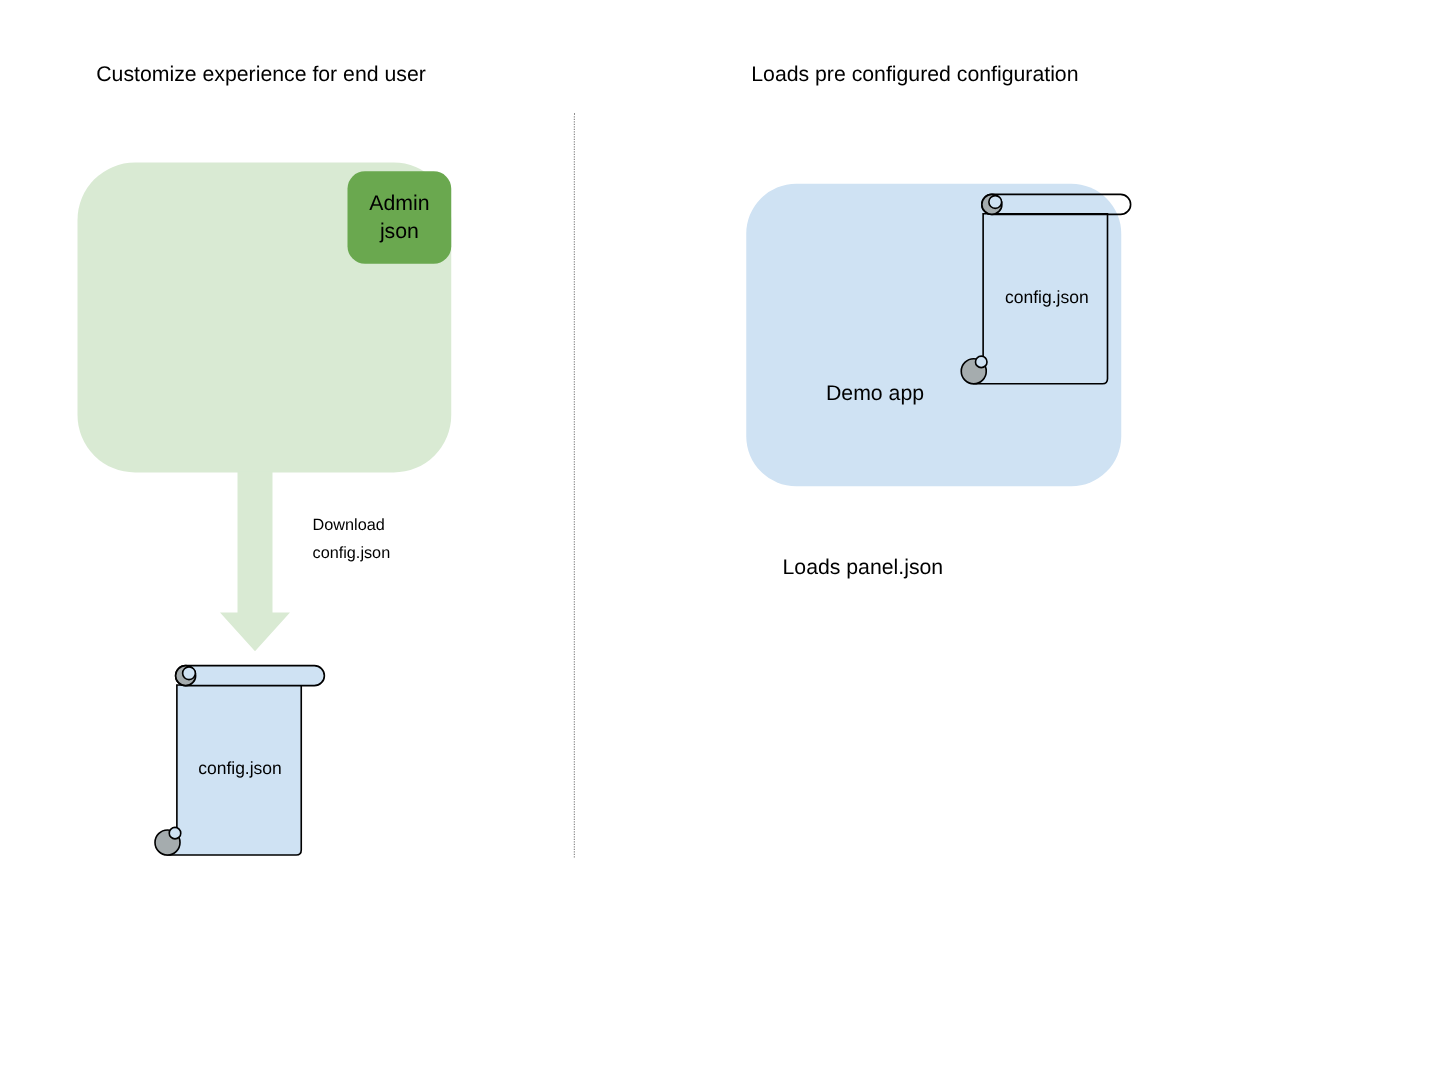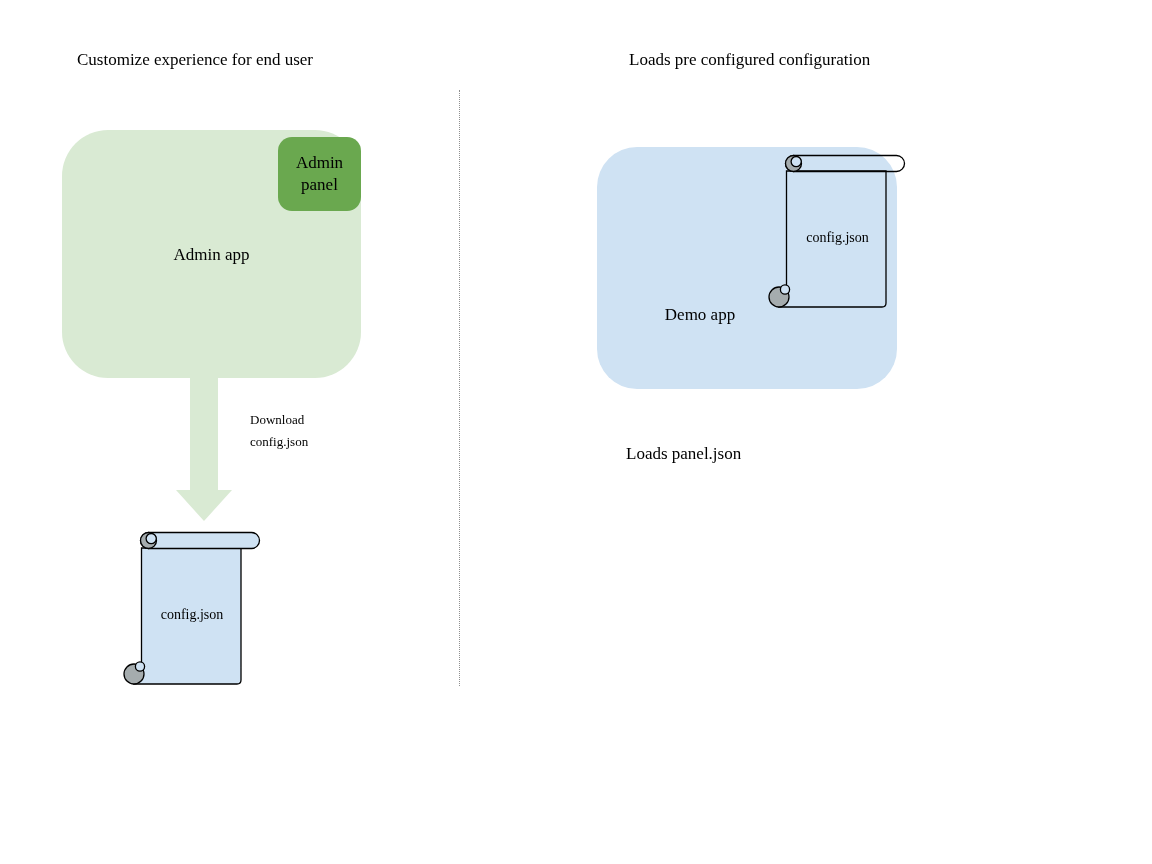--- a/index.html
+++ b/index.html
@@ -11,21 +11,21 @@
     --divider-gray:#8f8f8f;
     --text:#000000;
     --background:#ffffff;
   }
   *{margin:0;padding:0;box-sizing:border-box;}
   html,body{background:var(--background);}
   #canvas{
     position:relative;
     width:1152px;height:784px;
     background:var(--background);
-    font-family:Liberation Serif, serif;
+    font-family:Liberation Sans, sans-serif;
     color:var(--text);
     overflow:hidden;
   }
   .abs{position:absolute;}
   .section-title{
     font-size:17px;
     line-height:20px;
     white-space:nowrap;
   }
   #admin-app{
@@ -84,24 +84,23 @@
 </style>
 </head>
 <body>
 
 <div id="canvas">
 
   <div class="abs section-title" style="left:77px;top:50px;">Customize experience for end user</div>
 
   <div class="abs" id="admin-app"></div>
 
-  <div class="abs" id="admin-app-label">Admin app</div>
 
   <div class="abs" id="admin-panel">
-    <span>Admin panel</span>
+    <span>Admin json</span>
   </div>
 
   <svg class="abs" id="download-arrow" width="56" height="144" viewBox="0 0 56 144">
     <polygon class="arrow-poly" points="14,0 42,0 42,113 56,113 28,144 0,113 14,113"></polygon>
   </svg>
 
   <div class="abs" id="download-arrow-label">
     <div>Download</div>
     <div>config.json</div>
   </div>
@@ -116,21 +115,21 @@
     <rect class="fill-blue scroll-stroke" x="17.5" y="1.5" width="119" height="16" rx="8"></rect>
 
     <circle class="fill-gray scroll-stroke" cx="25.5" cy="9.5" r="8"></circle>
     <circle class="fill-blue scroll-stroke" cx="28.2" cy="7.6" r="5.1"></circle>
   </svg>
 
   <div class="abs scroll-label" id="scroll-left-label">config.json</div>
 
   <div class="abs" id="divider"></div>
 
-  <div class="abs section-title" style="left:629px;top:50px;">Loads pre configured configuration</div>
+  <div class="abs section-title" style="left:601px;top:50px;">Loads pre configured configuration</div>
 
   <div class="abs" id="demo-app"></div>
 
   <div class="abs" id="demo-app-label">Demo app</div>
 
   <svg class="abs" id="scroll-right" width="138" height="155" viewBox="0 0 138 155">
     <path class="fill-none scroll-stroke" d="M 18.5 136.5 L 18.5 17 L 118 17 L 118 149 Q 118 153 114 153 L 11 153 Z"></path>
     <circle class="fill-gray scroll-stroke" cx="11" cy="143" r="10"></circle>
     <circle class="fill-blue scroll-stroke" cx="17" cy="135.5" r="4.6"></circle>
     <rect class="fill-none scroll-stroke" x="17.5" y="1.5" width="119" height="16" rx="8"></rect>

